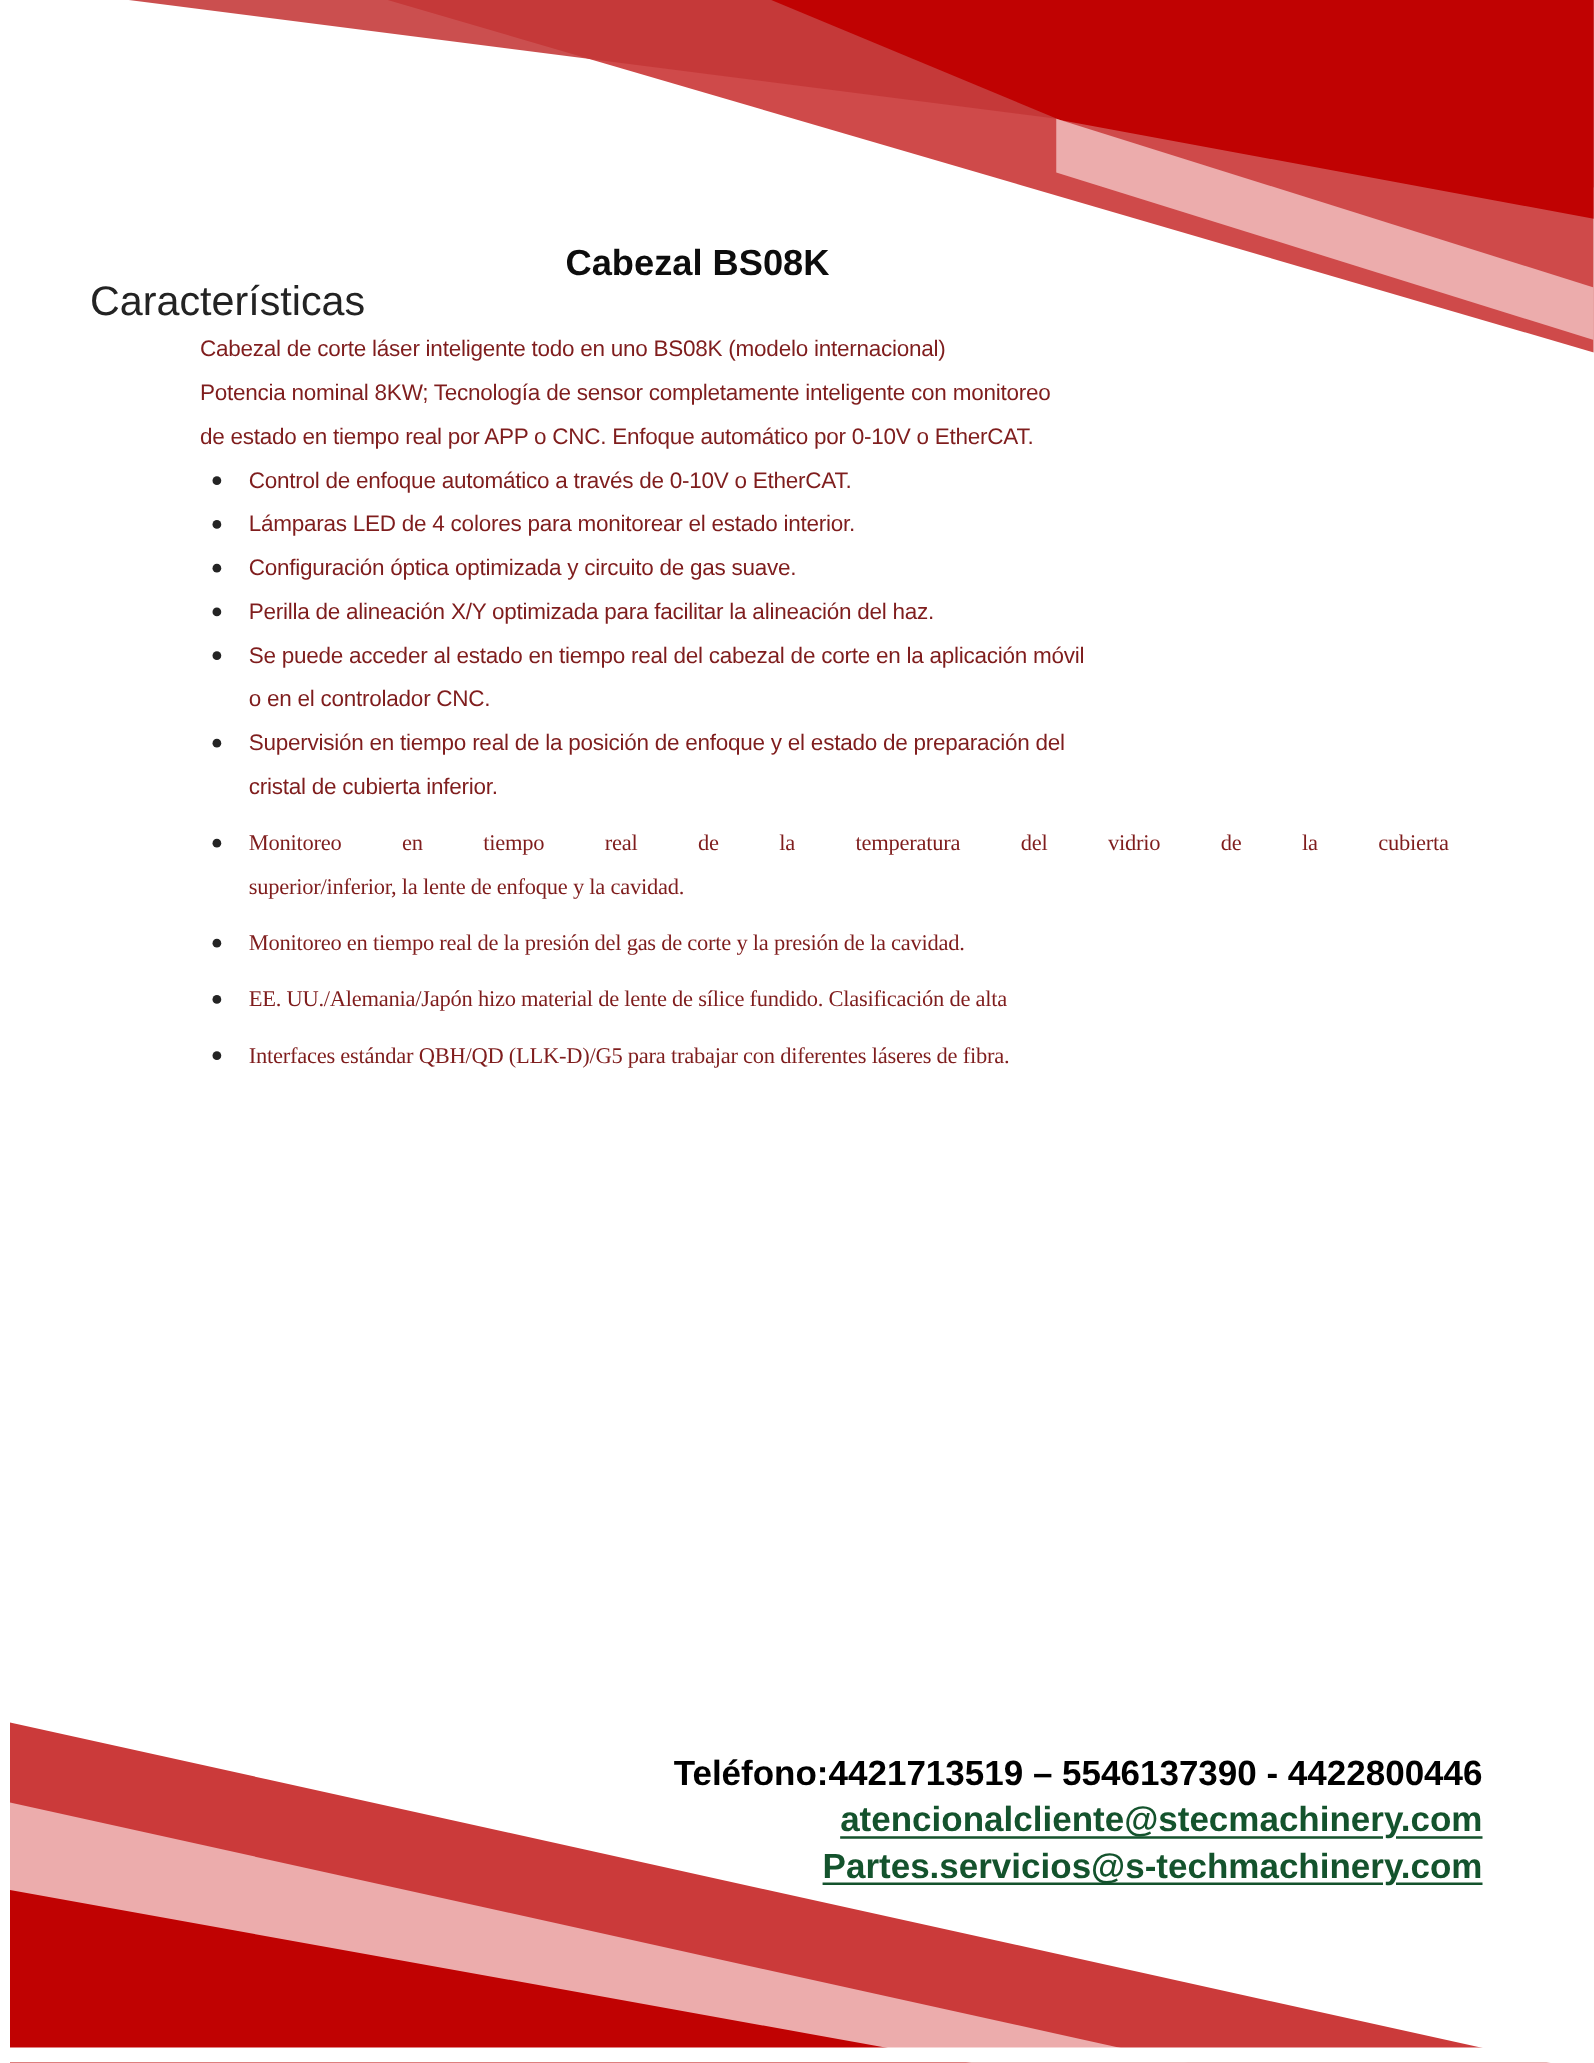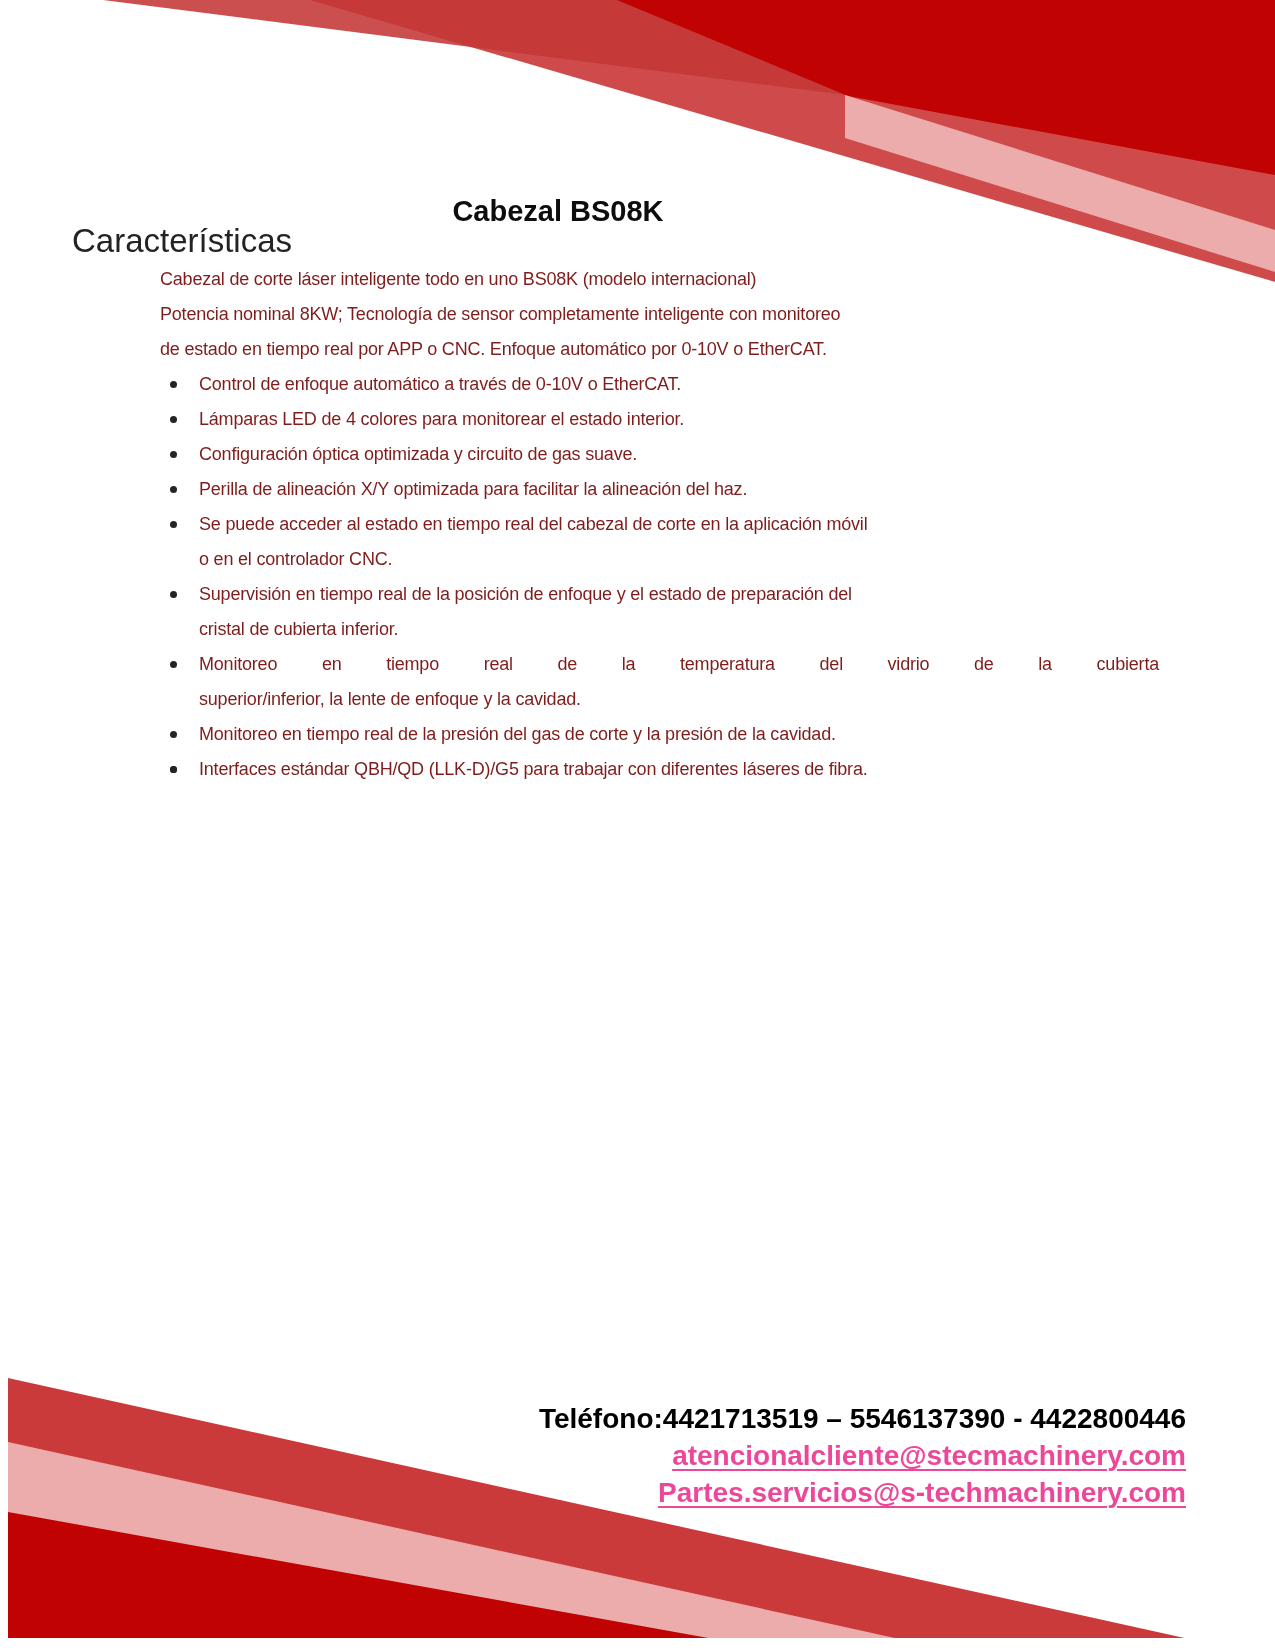--- a/index.html
+++ b/index.html
@@ -19,33 +19,33 @@
     position:absolute;left:72px;top:224px;
     font-size:33px;line-height:34px;color:#232323;
   }
   .body-block{
     position:absolute;left:160px;top:262px;width:999px;
     font-size:18px;line-height:35px;letter-spacing:-0.2px;color:#7f1d1d;
   }
   .intro-line{white-space:nowrap;}
   ul.feat{list-style:none;margin:0;padding:0;}
   ul.feat li{position:relative;padding-left:39px;}
-  ul.feat li.sp{margin-top:0;}
+  ul.feat li.sp{margin-top:10px;font-family:Liberation Serif, serif;}
   .dot{
     position:absolute;left:10px;top:14px;width:7px;height:7px;
     border-radius:50%;background:#242424;
   }
   .bl{white-space:nowrap;}
   .bl.just{white-space:normal;text-align:justify;text-align-last:justify;width:960px;}
   .footer{
     position:absolute;right:89px;top:1400px;text-align:right;
     font-weight:bold;font-size:28px;line-height:37px;color:#000;
   }
   .footer .mail a{
-    color:#ec4899;text-decoration:underline;
+    color:#14532d;text-decoration:underline;
     text-decoration-thickness:2px;text-underline-offset:4px;
   }
   .footer .address{font-size:24.5px;letter-spacing:-0.2px;}
 </style>
 </head>
 <body>
 
 <svg class="deco" width="1275" height="1650" viewBox="0 0 1275 1650">
 
   <polygon points="310,0 1275,0 1275,282" fill="#CF4A4A"></polygon>
@@ -99,20 +99,21 @@
       <span class="dot"></span>
       <div class="bl just">Monitoreo en tiempo real de la temperatura del vidrio de la cubierta</div>
       <div class="bl">superior/inferior, la lente de enfoque y la cavidad.</div>
     </li>
     <li class="sp">
       <span class="dot"></span>
       <div class="bl">Monitoreo en tiempo real de la presión del gas de corte y la presión de la cavidad.</div>
     </li>
     <li class="sp">
       <span class="dot"></span>
+      <div class="bl">EE. UU./Alemania/Japón hizo material de lente de sílice fundido. Clasificación de alta</div>
     </li>
     <li class="sp">
       <span class="dot"></span>
       <div class="bl">Interfaces estándar QBH/QD (LLK-D)/G5 para trabajar con diferentes láseres de fibra.</div>
     </li>
   </ul>
 </div>
 
 <div class="footer">
   <div class="phone">Teléfono:4421713519 – 5546137390 - 4422800446</div>

